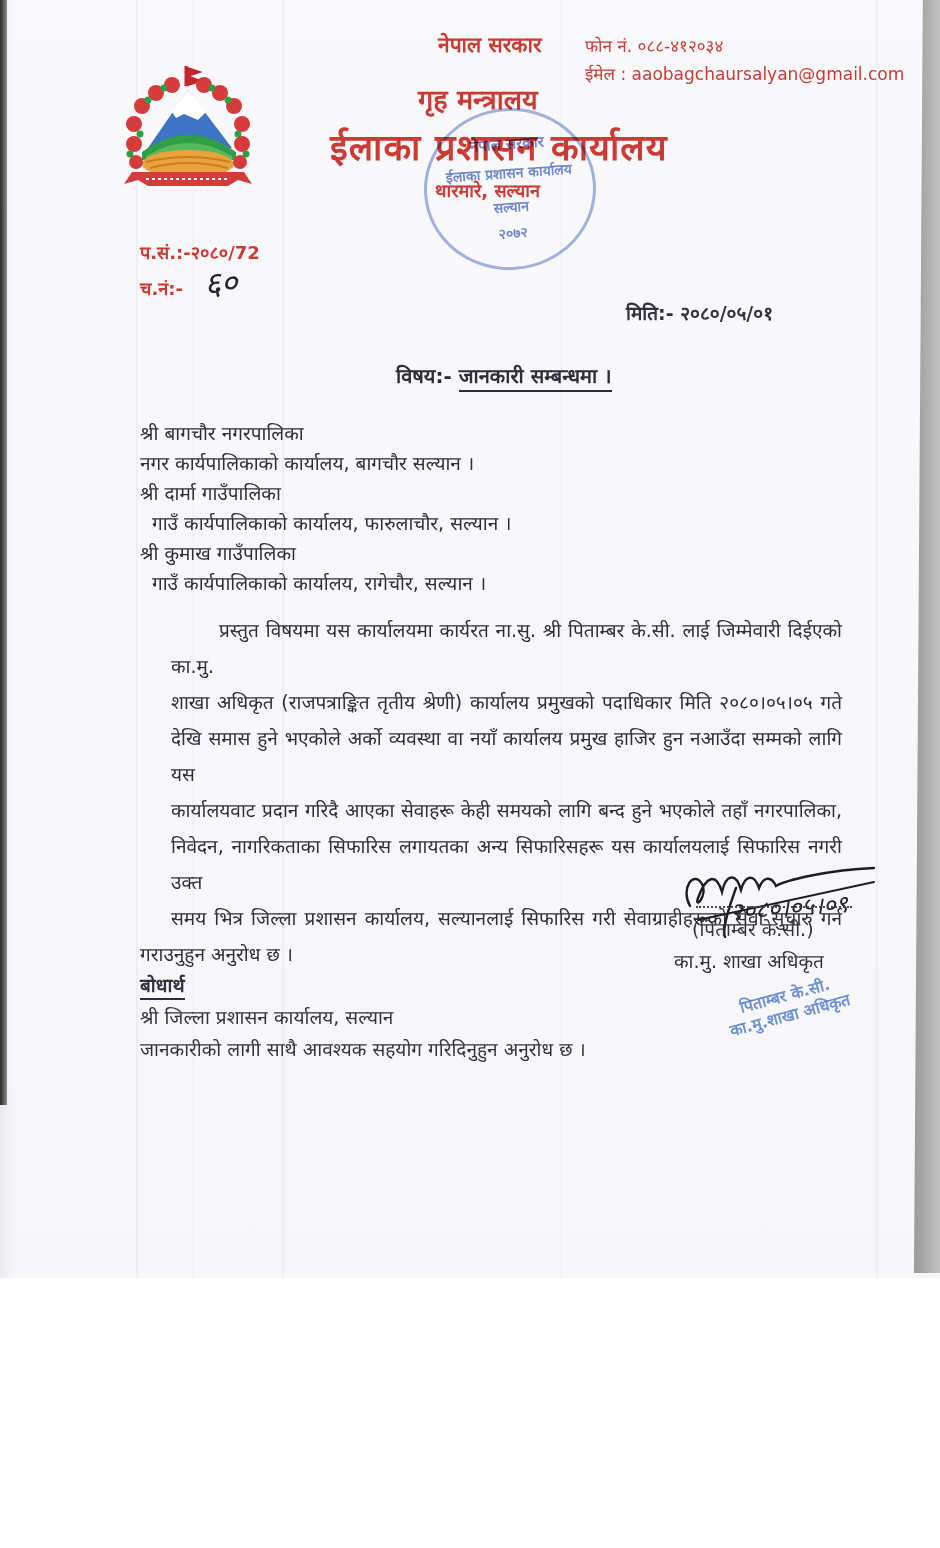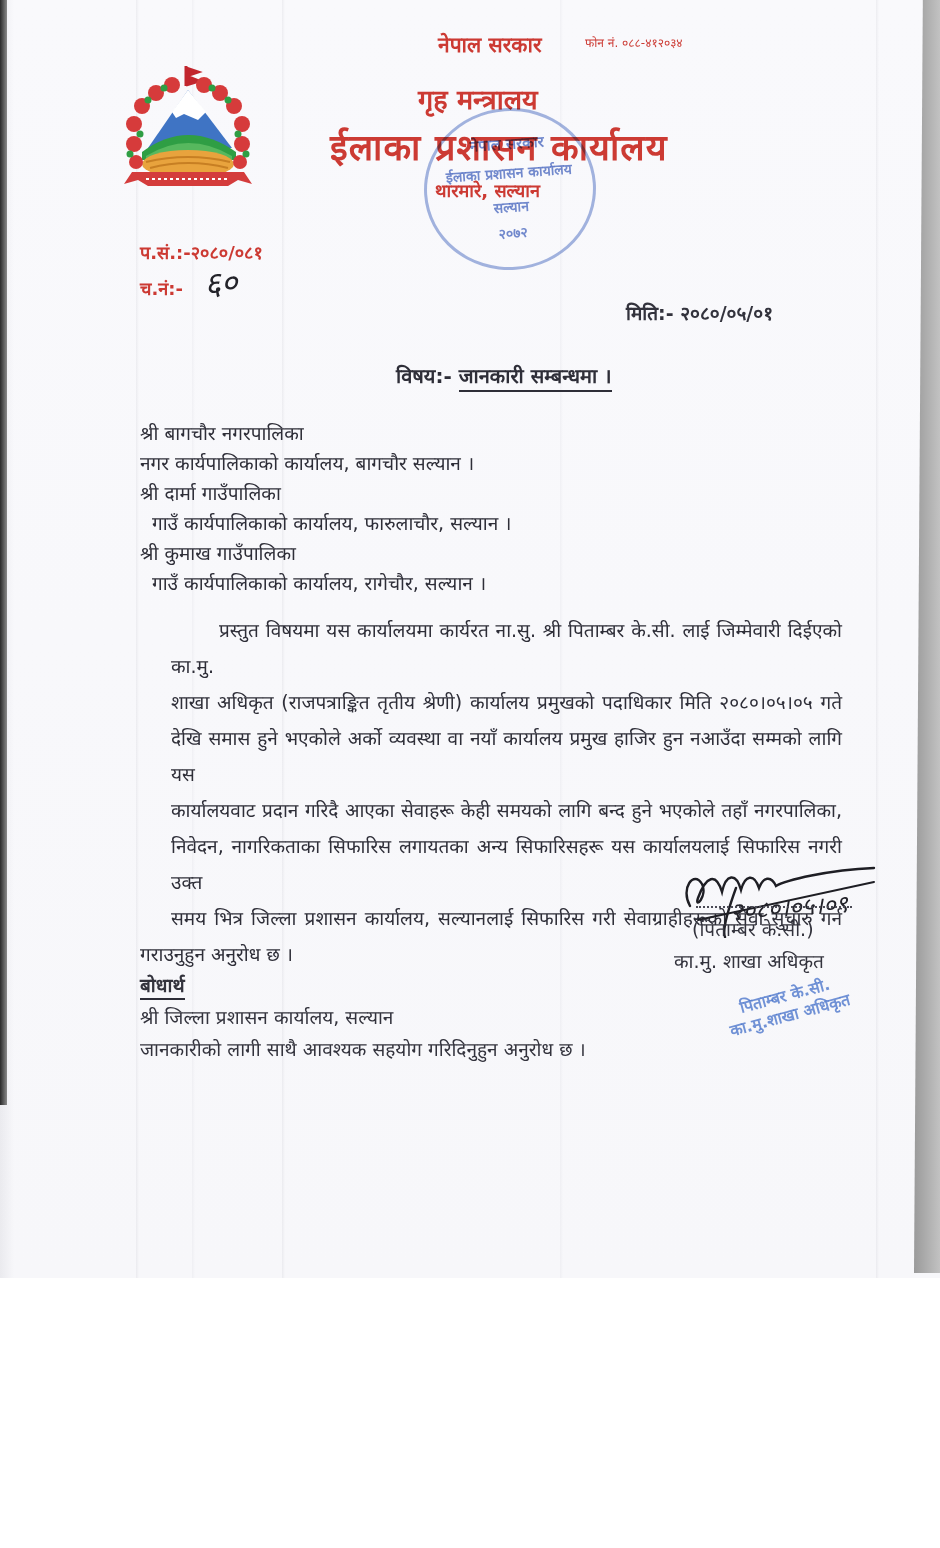--- a/index.html
+++ b/index.html
@@ -17,21 +17,21 @@
   .scanedge{position:absolute;right:0;top:0;width:26px;height:1273px;
     background:linear-gradient(90deg,#9a9a9a,#c2c2c2);
     clip-path:polygon(34% 0,100% 0,100% 100%,0 100%);}
   .leftedge{position:absolute;left:0;top:0;width:7px;height:1105px;
     background:linear-gradient(90deg,#2a2a2a,#8a8a8a);}
   .red{color:#cc3a33;}
   .ink{color:#33333d;}
   .title-sm{font-size:21px;font-weight:bold;}
   .title-md{font-size:27px;font-weight:bold;}
   .title-lg{font-size:36px;font-weight:bold;letter-spacing:1px;}
-  .meta{font-size:12px;}
+  .meta{font-size:17px;}
   .ref{font-size:18px;font-weight:bold;}
   .bodytext{font-size:19px;line-height:36px;color:#2e2e38;}
   .just{text-align:justify;text-align-last:justify;margin-left:31px;}
   .subject{font-size:20px;font-weight:bold;color:#2e2e38;}
   .u{border-bottom:2px solid #2e2e38;padding-bottom:2px;}
   .recipients div{font-size:19px;line-height:30px;color:#2e2e38;}
   .recipients div:nth-child(4),.recipients div:nth-child(6){padding-left:12px;}
   .stamp{position:absolute;left:424px;top:108px;width:166px;height:156px;
     border:3px solid rgba(62,98,190,0.55);border-radius:50%;
     transform:rotate(-4deg);opacity:0.85;mix-blend-mode:multiply;}
@@ -93,32 +93,33 @@
             <circle cx="130" cy="94" r="3.5"></circle>
         </g>
 
         <path d="M16 112 L128 112 L136 124 L122 120 L112 126 L32 126 L22 120 L8 124 Z" fill="#d43c3c"></path>
         <path d="M30 119 L114 119" stroke="#ffffff" stroke-width="2" stroke-dasharray="3 3"></path>
       </svg>
     </div>
 
     <div class="abs red title-sm" style="left:438px;top:30px;">नेपाल सरकार</div>
     <div class="abs red meta" style="left:585px;top:34px;">फोन नं. ०८८-४१२०३४</div>
+    <div class="abs red meta" style="left:585px;top:62px;">ईमेल : aaobagchaursalyan@gmail.com</div>
     <div class="abs red title-md" style="left:418px;top:80px;">गृह मन्त्रालय</div>
     <div class="abs red title-lg" style="left:330px;top:122px;">ईलाका प्रशासन कार्यालय</div>
     <div class="abs red" style="left:435px;top:178px;font-size:18px;font-weight:bold;">थारमारे, सल्यान</div>
 
     <div class="stamp">
       <div class="st" style="top:22px;font-size:15px;">नेपाल सरकार</div>
       <div class="st" style="top:52px;font-size:14px;">ईलाका प्रशासन कार्यालय</div>
       <div class="st" style="top:86px;font-size:14px;">सल्यान</div>
       <div class="st" style="top:112px;font-size:14px;">२०७२</div>
     </div>
 
-    <div class="abs red ref" style="left:140px;top:240px;">प.सं.:-२०८०/०८१</div>
+    <div class="abs red ref" style="left:140px;top:240px;">प.सं.:-२०८०/72</div>
     <div class="abs red ref" style="left:140px;top:276px;">च.नं:-</div>
     <div class="abs handw" style="left:204px;top:260px;font-size:32px;transform:rotate(-4deg);">६०</div>
 
     <div class="abs ink" style="left:626px;top:300px;font-size:19px;font-weight:bold;">मिति:- २०८०/०५/०१</div>
 
     <div class="abs subject" style="left:396px;top:362px;">
       <span>विषय:-</span>
       <span class="u">जानकारी सम्बन्धमा ।</span>
     </div>
 

